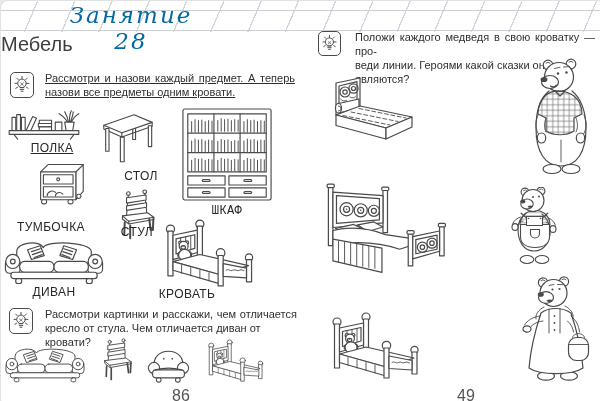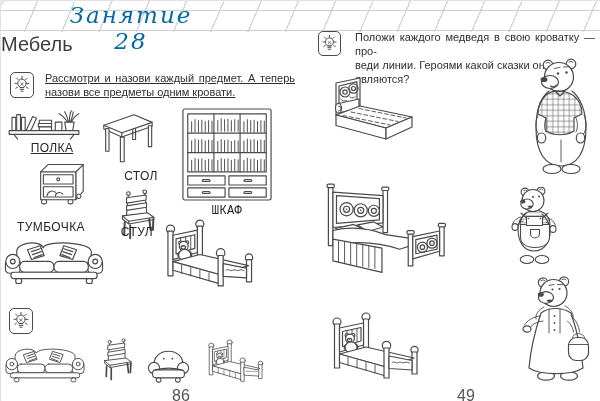--- a/index.html
+++ b/index.html
@@ -335,30 +335,36 @@
   <div class="abs flabel" style="left:0;top:211px;width:100px;margin-top:8px;">ТУМБОЧКА</div>
 
   <svg class="art abs" viewBox="0 0 44 56" style="left:116px;top:188px;width:40px;height:51px;">
       <use href="#g-chair"></use>
     </svg>
   <div class="abs flabel" style="left:106px;top:224px;width:60px;">СТУЛ</div>
 
   <svg class="art abs" viewBox="0 0 104 52" style="left:2px;top:233px;width:102px;height:51px;">
       <use href="#g-sofa"></use>
     </svg>
+  <div class="abs flabel" style="left:18px;top:284px;width:70px;">ДИВАН</div>
 
   <svg class="art abs" viewBox="0 0 100 74" style="left:158px;top:216px;width:102px;height:75px;">
       <use href="#g-bed"></use>
     </svg>
+  <div class="abs flabel" style="left:142px;top:286px;width:88px;">КРОВАТЬ</div>
 
   <div class="abs tbox" style="left:8px;top:307px;">
     <svg class="art" viewBox="0 0 22 24" width="18" height="20">
         <use href="#g-bulb"></use>
       </svg>
   </div>
+  <div class="abs task" style="left:44px;top:306px;width:252px;">
+    <div class="jl">Рассмотри  картинки  и  расскажи,  чем  отличается</div>
+    <div class="jlast">кресло от стула. Чем отличается диван от кровати?</div>
+  </div>
 
   <svg class="art abs" viewBox="0 0 104 52" style="left:3px;top:341px;width:82px;height:41px;">
       <use href="#g-sofa"></use>
     </svg>
   <svg class="art abs" viewBox="0 0 44 56" style="left:99px;top:337px;width:34px;height:43px;">
       <use href="#g-chair"></use>
     </svg>
   <svg class="art abs" viewBox="0 0 48 46" style="left:145px;top:339px;width:45px;height:43px;">
       <use href="#g-armchair"></use>
     </svg>

